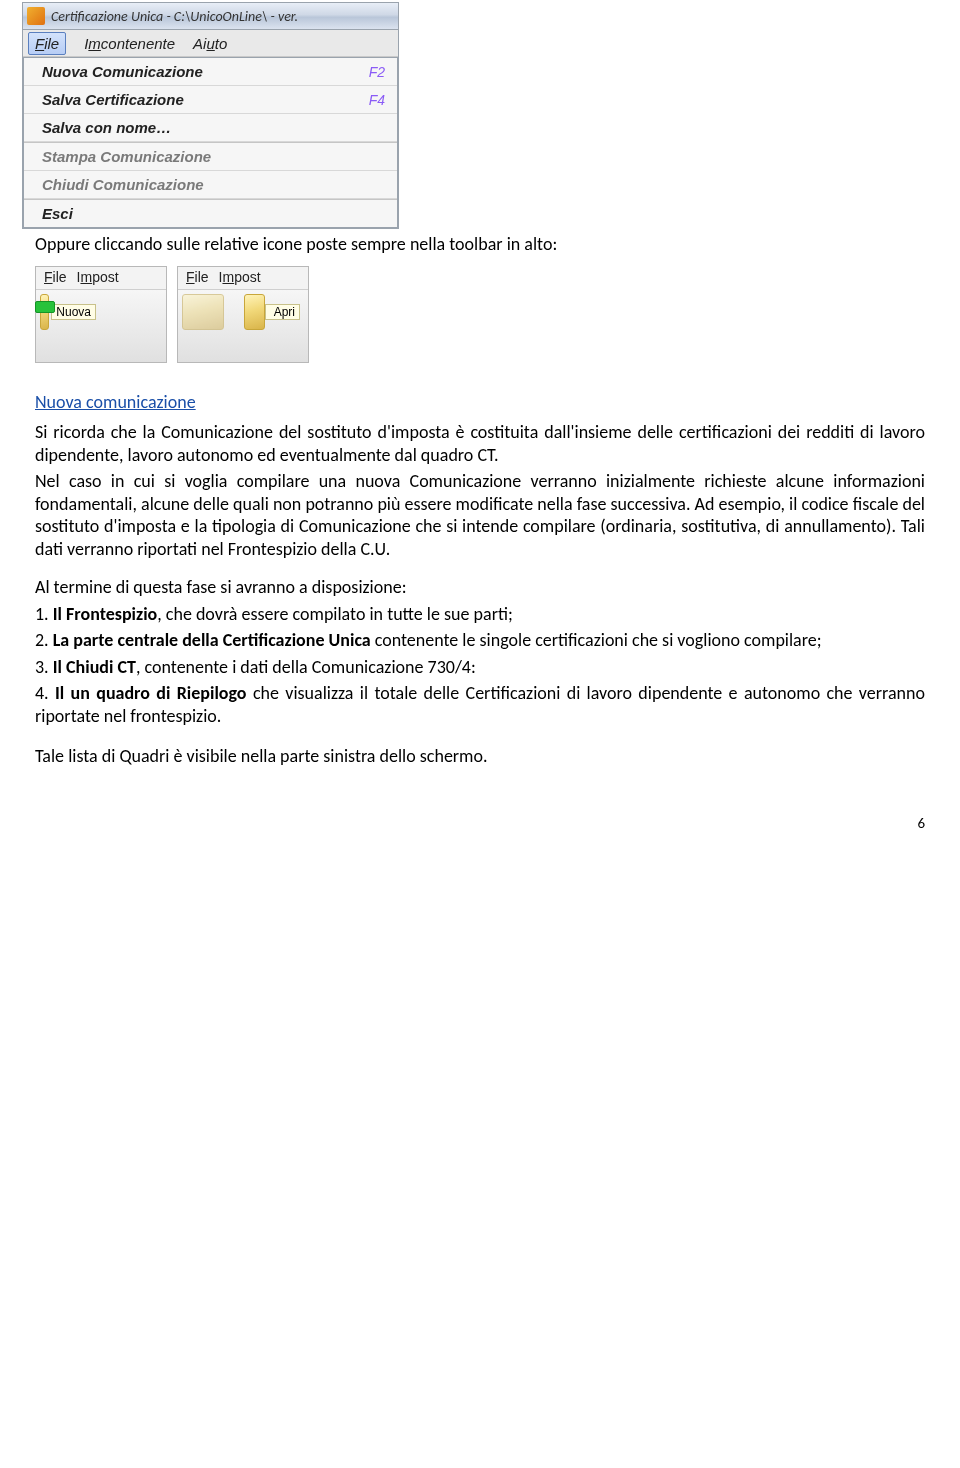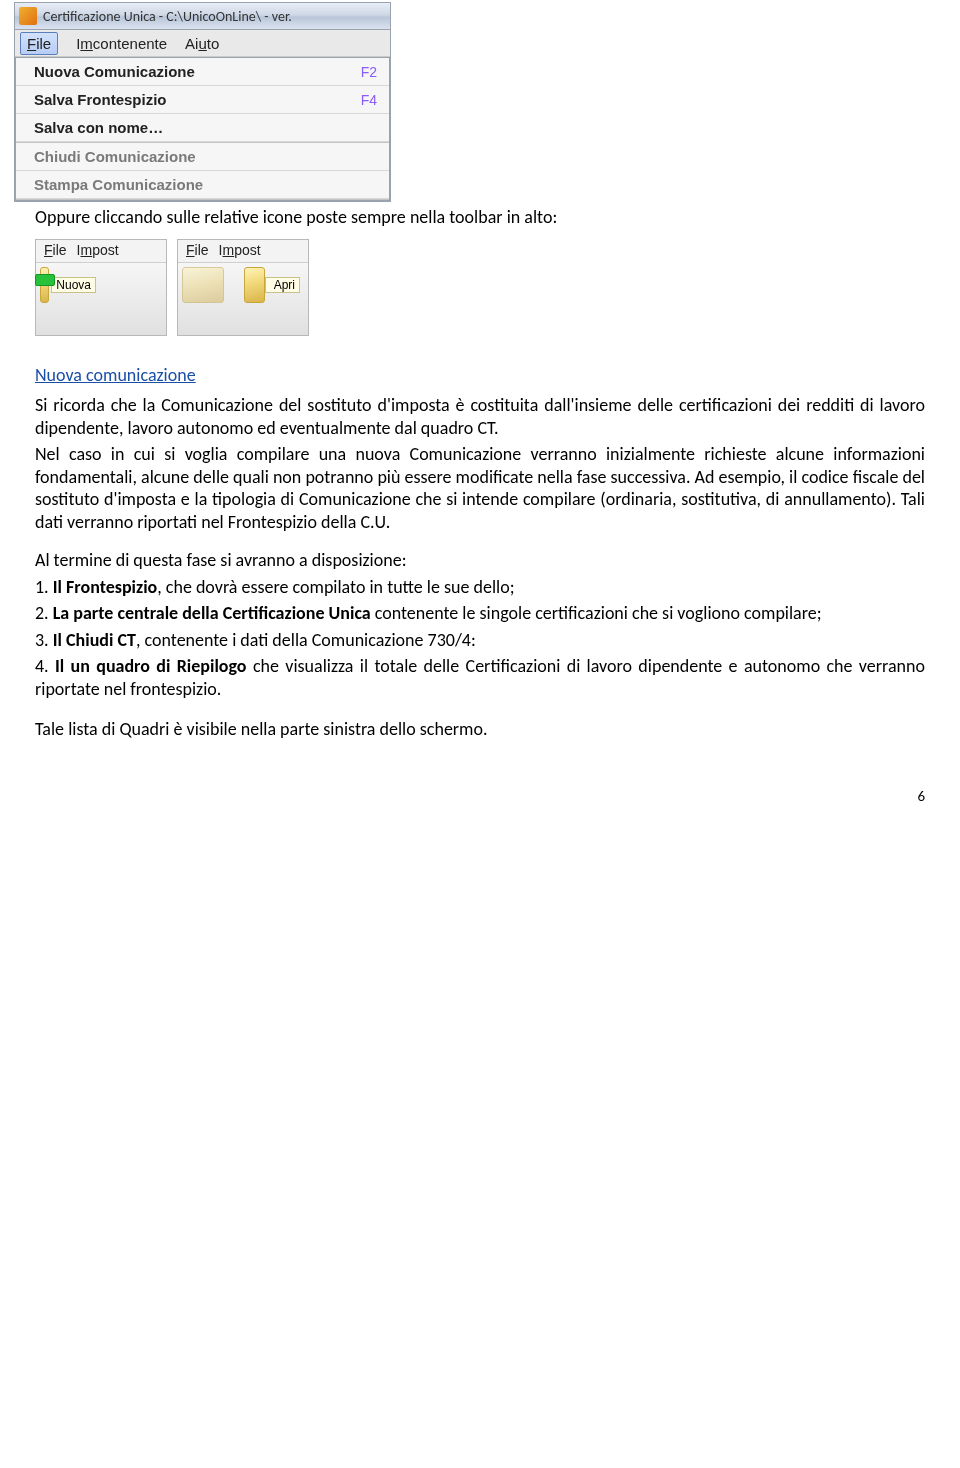--- a/index.html
+++ b/index.html
@@ -137,53 +137,57 @@
   p { margin: 0 0 4px 0; }
   b { font-weight: bold; }
 
   .list-item { margin-top: 2px; }
 
   .page-number { text-align: right; font-size: 15px; margin-top: 46px; }
 </style>
 </head>
 <body>
 
-<div class="app-window" style="margin-left:14px; margin-top:2px;">
+<div class="app-window" style="margin-left:22px; margin-top:2px;font-style:italic;">
   <div class="titlebar">
     <span class="icon"></span>
     <span>Certificazione Unica - C:\UnicoOnLine\  -  ver.</span>
   </div>
   <div class="menubar">
     <span class="menu-item open"><span class="ul">F</span><span>ile</span></span>
     <span class="menu-item"><span>I</span><span class="ul">m</span><span>contenente</span></span>
     <span class="menu-item"><span>Ai</span><span class="ul">u</span><span>to</span></span>
   </div>
   <div class="dropdown">
     <div class="dropdown-row">
       <span>Nuova Comunicazione</span>
       <span class="shortcut">F2</span>
     </div>
     <div class="dropdown-row">
-      <span>Salva Frontespizio</span>
+      <span>Salva Certificazione</span>
       <span class="shortcut">F4</span>
     </div>
     <div class="dropdown-row">
       <span>Salva con nome…</span>
       <span class="shortcut"></span>
     </div>
     <div class="sep"></div>
     <div class="dropdown-row disabled">
+      <span>Stampa Comunicazione</span>
+      <span class="shortcut"></span>
+    </div>
+    <div class="dropdown-row disabled">
       <span>Chiudi Comunicazione</span>
       <span class="shortcut"></span>
     </div>
-    <div class="dropdown-row disabled">
-      <span>Stampa Comunicazione</span>
-      <span class="shortcut"></span>
-    </div>
     <div class="sep"></div>
+    <div class="dropdown-row" style="border-bottom:none">
+      <span>Esci</span>
+      <span class="shortcut"></span>
+    </div>
   </div>
 </div>
 
 <div class="page body-text">
 
 <p class="intro" style="">Oppure cliccando sulle relative icone poste sempre nella toolbar in alto:</p>
 
 <div class="toolbar-wrap">
   <div class="toolbar-snip">
     <div class="toolbar-menu">
@@ -215,21 +219,21 @@
 </div>
 
 <p class="section-h">Nuova comunicazione</p>
 
 <p class="just">Si ricorda che la Comunicazione del sostituto d'imposta è costituita dall'insieme delle certificazioni dei redditi di lavoro dipendente, lavoro autonomo ed eventualmente dal quadro CT.</p>
 <p class="just">Nel caso in cui si voglia compilare una nuova Comunicazione verranno inizialmente richieste alcune informazioni fondamentali, alcune delle quali non potranno più essere modificate nella fase successiva. Ad esempio, il codice fiscale del sostituto d'imposta e la tipologia di Comunicazione che si intende compilare (ordinaria, sostitutiva, di annullamento). Tali dati verranno riportati nel Frontespizio della C.U.</p>
 
 <p style="margin-top:16px">Al termine di questa fase si avranno a disposizione:</p>
 
 <p class="list-item just">
-  <span>1. </span><b>Il Frontespizio</b><span>, che dovrà essere compilato in tutte le sue dello;</span>
+  <span>1. </span><b>Il Frontespizio</b><span>, che dovrà essere compilato in tutte le sue parti;</span>
 </p>
 <p class="list-item just">
   <span>2. </span><b>La parte centrale della Certificazione Unica</b><span> contenente le singole certificazioni che si vogliono compilare;</span>
 </p>
 <p class="list-item just">
   <span>3. </span><b>Il Chiudi CT</b><span>, contenente i dati della Comunicazione 730/4:</span>
 </p>
 <p class="list-item just">
   <span>4. </span><b>Il un quadro di Riepilogo</b><span> che visualizza il totale delle Certificazioni di lavoro dipendente e autonomo che verranno riportate nel frontespizio.</span>
 </p>

